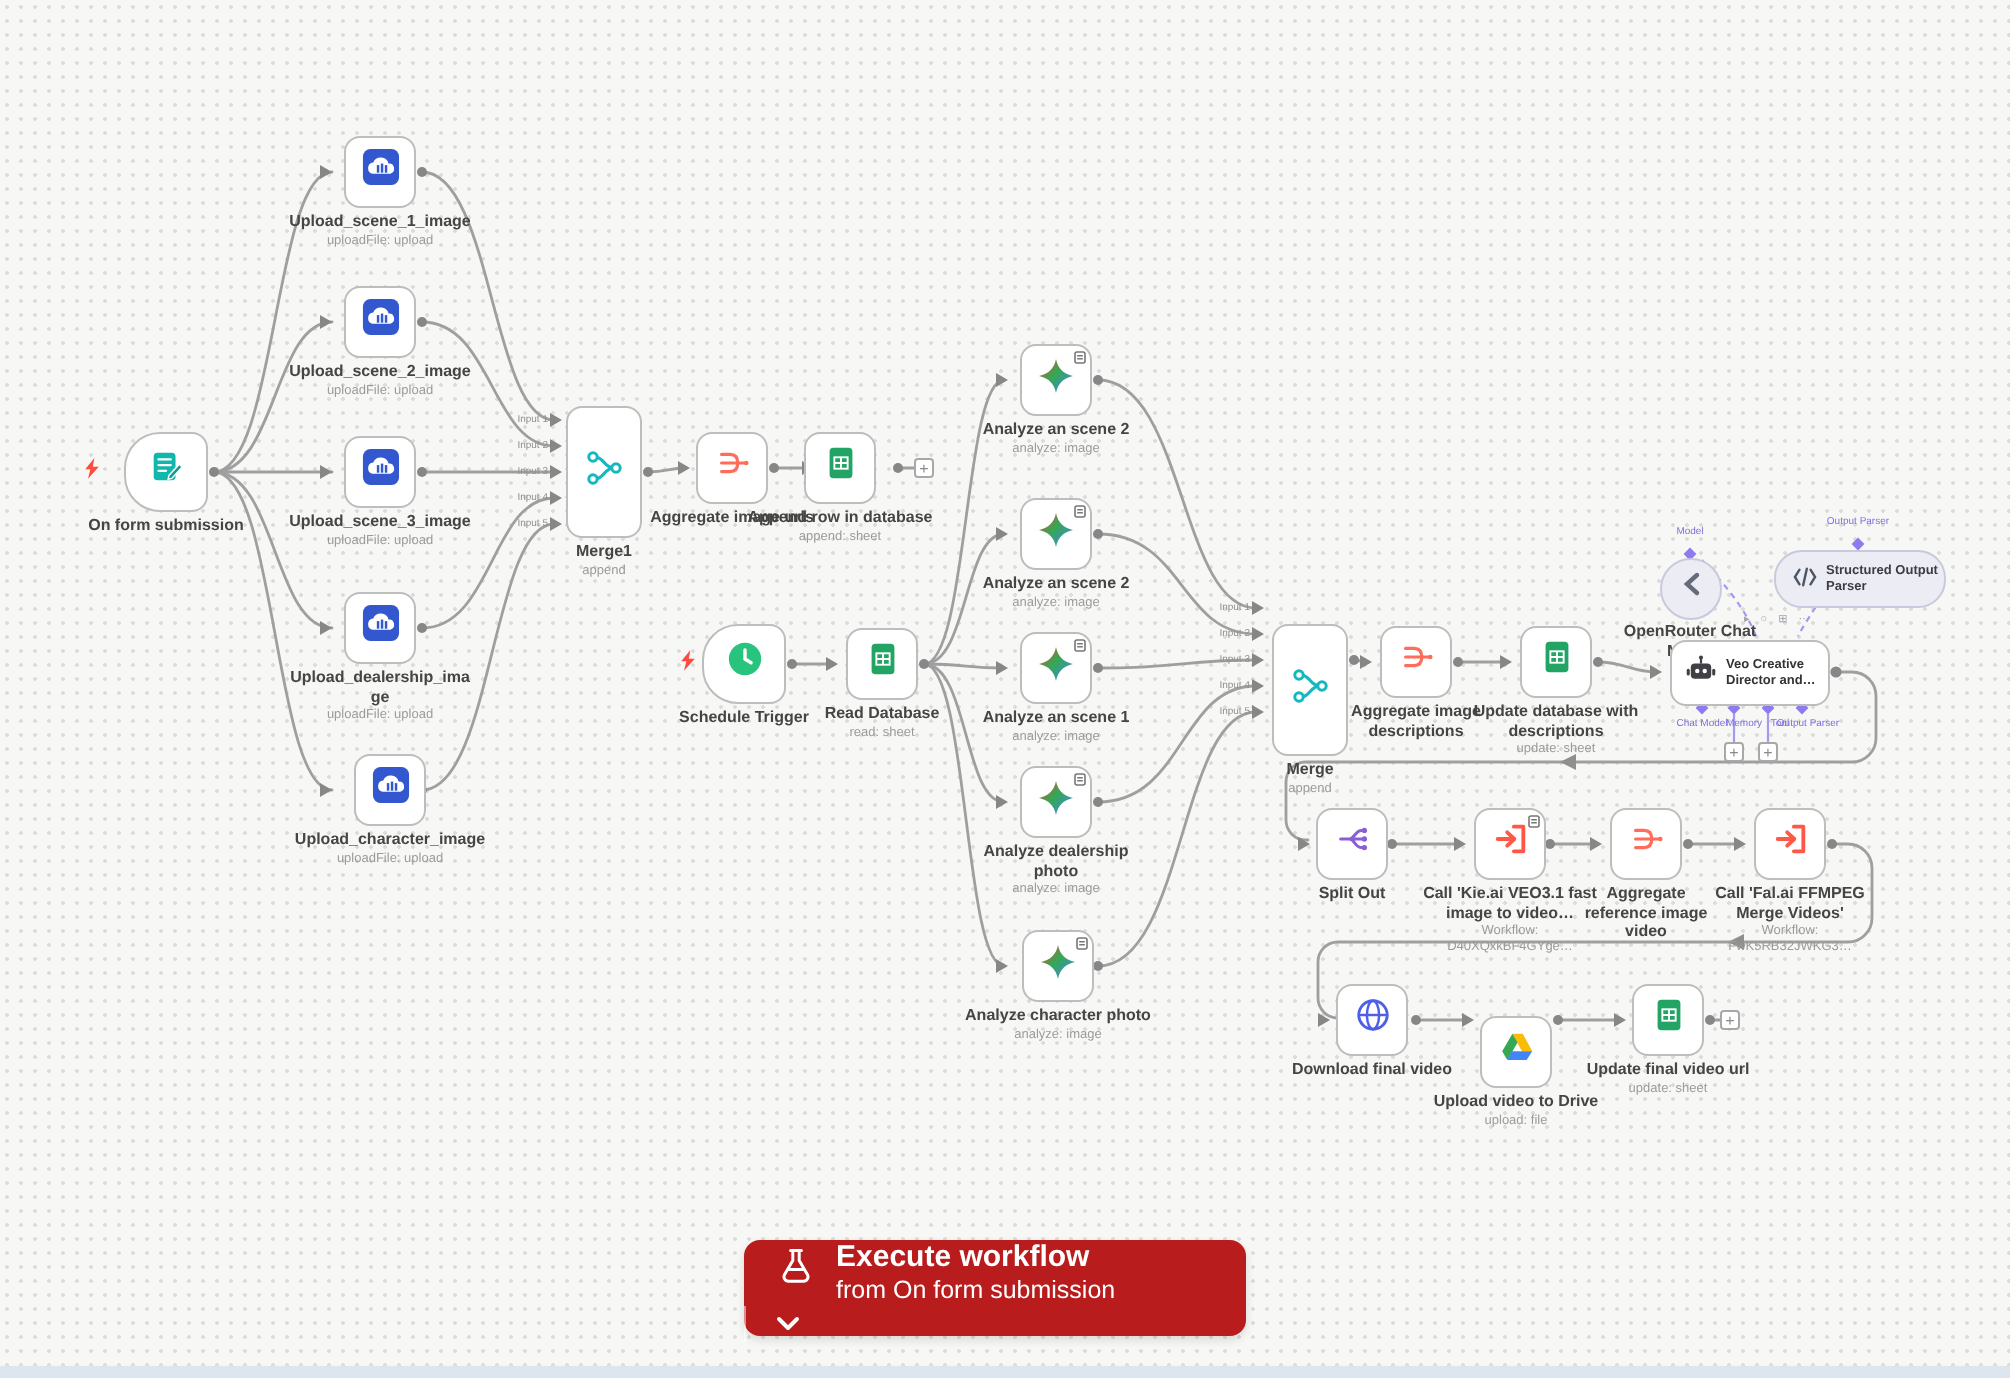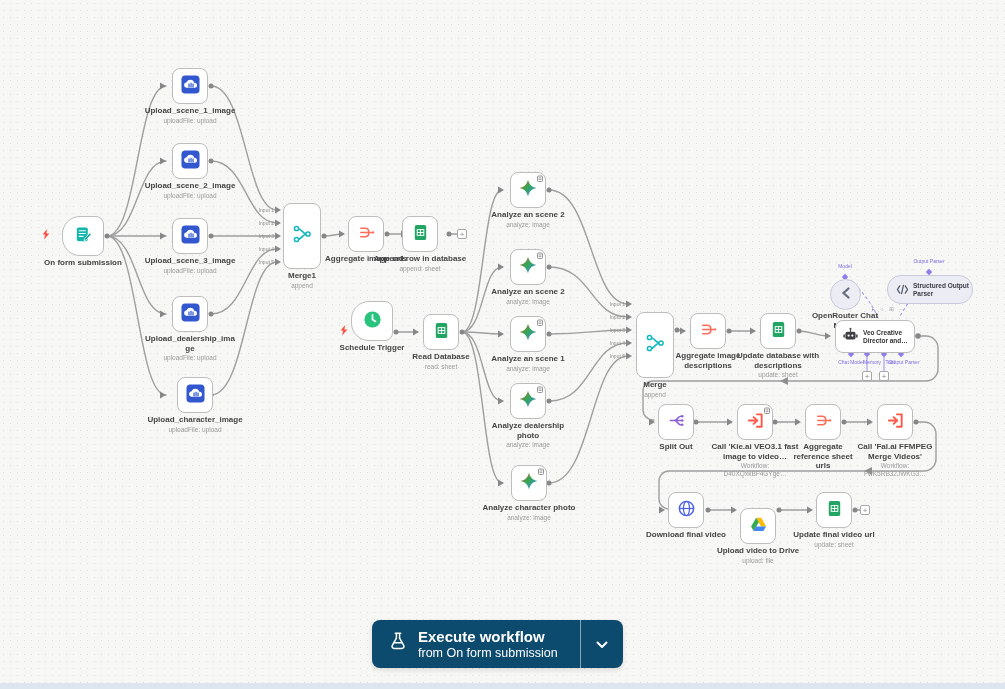--- a/index.html
+++ b/index.html
@@ -26,22 +26,22 @@
   .agent-text{font-size:6.5px;font-weight:600;color:#333;line-height:8px;margin-left:4px;width:50px;}
   .pill-text{font-size:6.5px;font-weight:600;color:#3c3c46;line-height:7.5px;margin-left:4px;width:62px;}
   .tinylbl{position:absolute;font-size:5px;color:#8f8f8f;width:28px;text-align:right;z-index:2;line-height:6px;}
   .conlbl{position:absolute;font-size:5px;color:#7b6fe0;z-index:2;line-height:6px;text-align:center;width:40px;}
   .orlabel{position:absolute;left:800px;top:311px;width:90px;text-align:center;
     font-size:8px;font-weight:600;color:#454545;line-height:9.5px;z-index:2;}
   .plus{position:absolute;width:10px;height:10px;background:#fff;border:1px solid #a8a8a8;border-radius:2px;
     color:#8a8a8a;font-size:8px;line-height:9px;text-align:center;z-index:3;box-sizing:border-box;}
   .bolt{position:absolute;z-index:3;line-height:0;}
   .toolbar{position:absolute;left:872px;top:306px;font-size:5.5px;color:#a3a3b0;z-index:4;letter-spacing:2px;}
-  #exec-btn{position:absolute;left:372px;top:620px;width:251px;height:48px;background:#0c4a6e;
-    border-radius:8px;display:flex;z-index:6;cursor:pointer;box-shadow:0 2px 5px rgba(0,0,0,0.12);}
+  #exec-btn{position:absolute;left:372px;top:620px;width:251px;height:48px;background:#b91c1c;
+    border-radius:8px;display:flex;z-index:6;cursor:pointer;box-shadow:0 2px 5px rgba(0,0,0,0.12);flex-direction:column;}
   #exec-main{flex:1;display:flex;align-items:center;padding-left:16px;}
   #exec-texts{margin-left:10px;color:#fff;}
   #exec-label{font-size:15px;font-weight:700;line-height:18px;}
   #exec-sub{font-size:12.5px;font-weight:400;line-height:15px;}
   #exec-chevron{width:42px;border-left:1px solid rgba(255,255,255,0.5);display:flex;align-items:center;justify-content:center;}
   #bottom-strip{position:absolute;left:0;bottom:0;width:1005px;height:6px;background:#dde5ef;z-index:7;}
 </style>
 </head>
 <body>
 
@@ -307,21 +307,21 @@
         <rect x="6.5" y="7" width="7" height="6" fill="none" stroke="#fff" stroke-width="1"></rect>
         <path d="M6.5 10 h7 M10 7 v6" stroke="#fff" stroke-width="1"></path>
       </svg></span>
   <div class="nl" style="width:96px">
       <div class="nm">Append row in database</div>
       <div class="sb">append: sheet</div>
     </div>
 </div>
 <div class="plus" style="left:457px;top:229px">+</div>
 
-<div class="node trigger" style="left:351px;top:301px">
+<div class="node trigger" style="left:351px;top:312px">
   <span><svg width="19" height="19" viewBox="0 0 20 20">
         <circle cx="10" cy="10" r="8.5" fill="#28c47e"></circle>
         <path d="M10 5.2 V10 L13.2 12" stroke="#fff" stroke-width="1.8" fill="none" stroke-linecap="round"></path>
       </svg></span>
   <div class="nl">
       <div class="nm">Schedule Trigger</div>
     </div>
 </div>
 
 <div class="node" style="left:423px;top:314px">
@@ -502,21 +502,21 @@
       <div class="sb">Workflow: D40XQxkBF4GYge…</div>
     </div>
 </div>
 
 <div class="node" style="left:805px;top:404px">
   <span><svg width="19" height="19" viewBox="0 0 20 20">
         <path d="M4 5.5 H8.5 Q12.5 5.5 12.5 10 M4 14.5 H8.5 Q12.5 14.5 12.5 10 M4 10 H12.5 M12.5 10 H16" fill="none" stroke="#ff6d5a" stroke-width="1.7" stroke-linecap="round"></path>
         <circle cx="17" cy="10" r="1.2" fill="#ff6d5a"></circle>
       </svg></span>
   <div class="nl" style="width:76px">
-      <div class="nm">Aggregate reference sheet urls</div>
+      <div class="nm">Aggregate reference image video</div>
     </div>
 </div>
 
 <div class="node" style="left:877px;top:404px">
   <span><svg width="19" height="19" viewBox="0 0 20 20">
         <path d="M11.5 3.5 H16.5 V16.5 H11.5" fill="none" stroke="#ff5847" stroke-width="2" stroke-linecap="round" stroke-linejoin="round"></path>
         <path d="M3 10 H11" stroke="#ff5847" stroke-width="2" stroke-linecap="round"></path>
         <path d="M8 6.5 L11.8 10 L8 13.5" fill="none" stroke="#ff5847" stroke-width="2" stroke-linecap="round" stroke-linejoin="round"></path>
       </svg></span>
   <div class="nl" style="width:80px">

